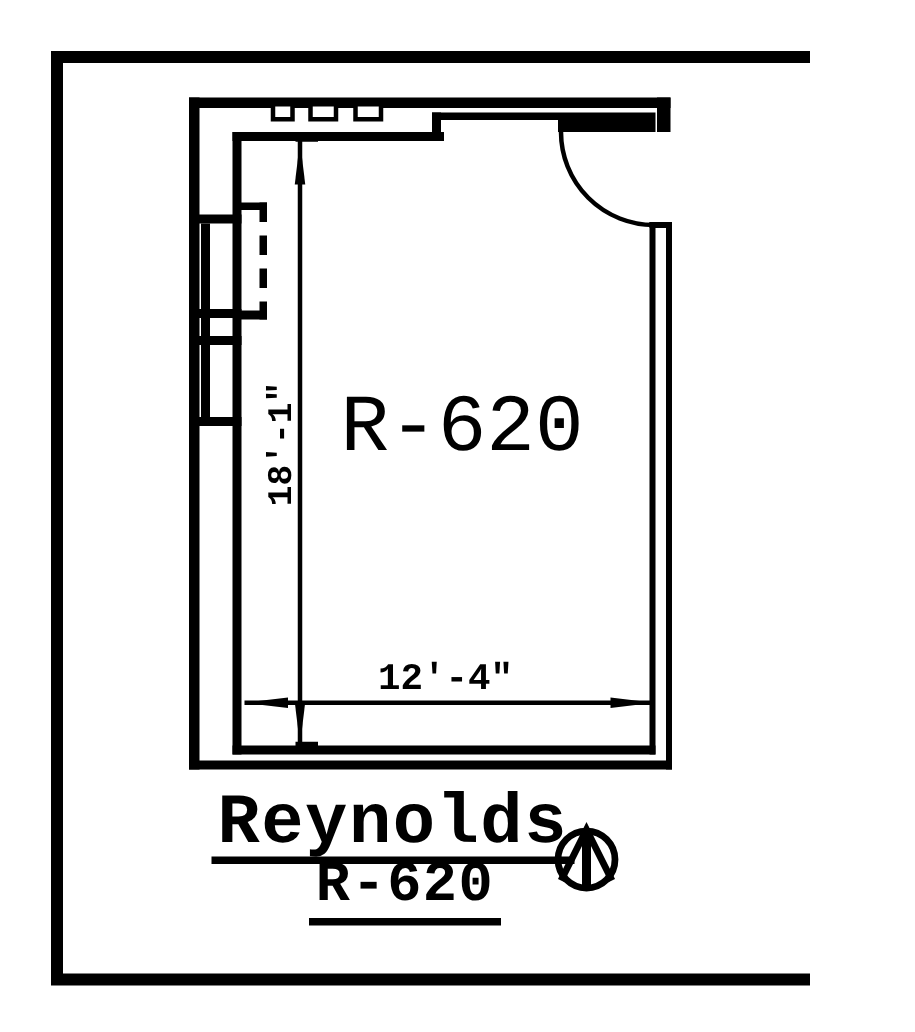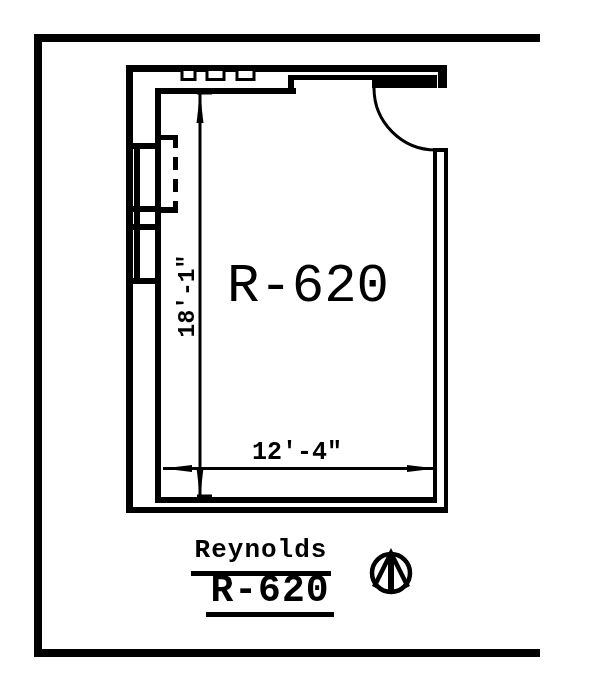--- a/index.html
+++ b/index.html
@@ -24,21 +24,21 @@
   }
   .dim-v {
     left:106px; top:283px; width:164px; height:26px;
     font-size:23px; line-height:26px; font-weight:bold;
     transform:rotate(-90deg);
   }
   .dim-h {
     left:217px; top:440px; width:160px;
     font-size:25px; line-height:26px; font-weight:bold;
   }
-  .title-line1 { left:141px; top:530px; width:240px; font-size:26px; line-height:40px; font-weight:bold; letter-spacing:1px; }
+  .title-line1 { left:141px; top:530px; width:240px; font-size:47px; line-height:40px; font-weight:bold; letter-spacing:1px; }
   .title-line2 { left:150px; top:571px; width:240px; font-size:38px; line-height:40px; font-weight:bold; letter-spacing:1px; }
   .title-underline { display:inline-block; padding:0 4px 1px 4px; border-bottom:5px solid var(--ink); }
   .north-label { left:336px; top:595px; width:120px; font-size:20px; line-height:20px; font-weight:bold; }
 </style>
 </head>
 <body>
 
 <div class="canvas">
 
   <div class="sheet-frame"></div>

